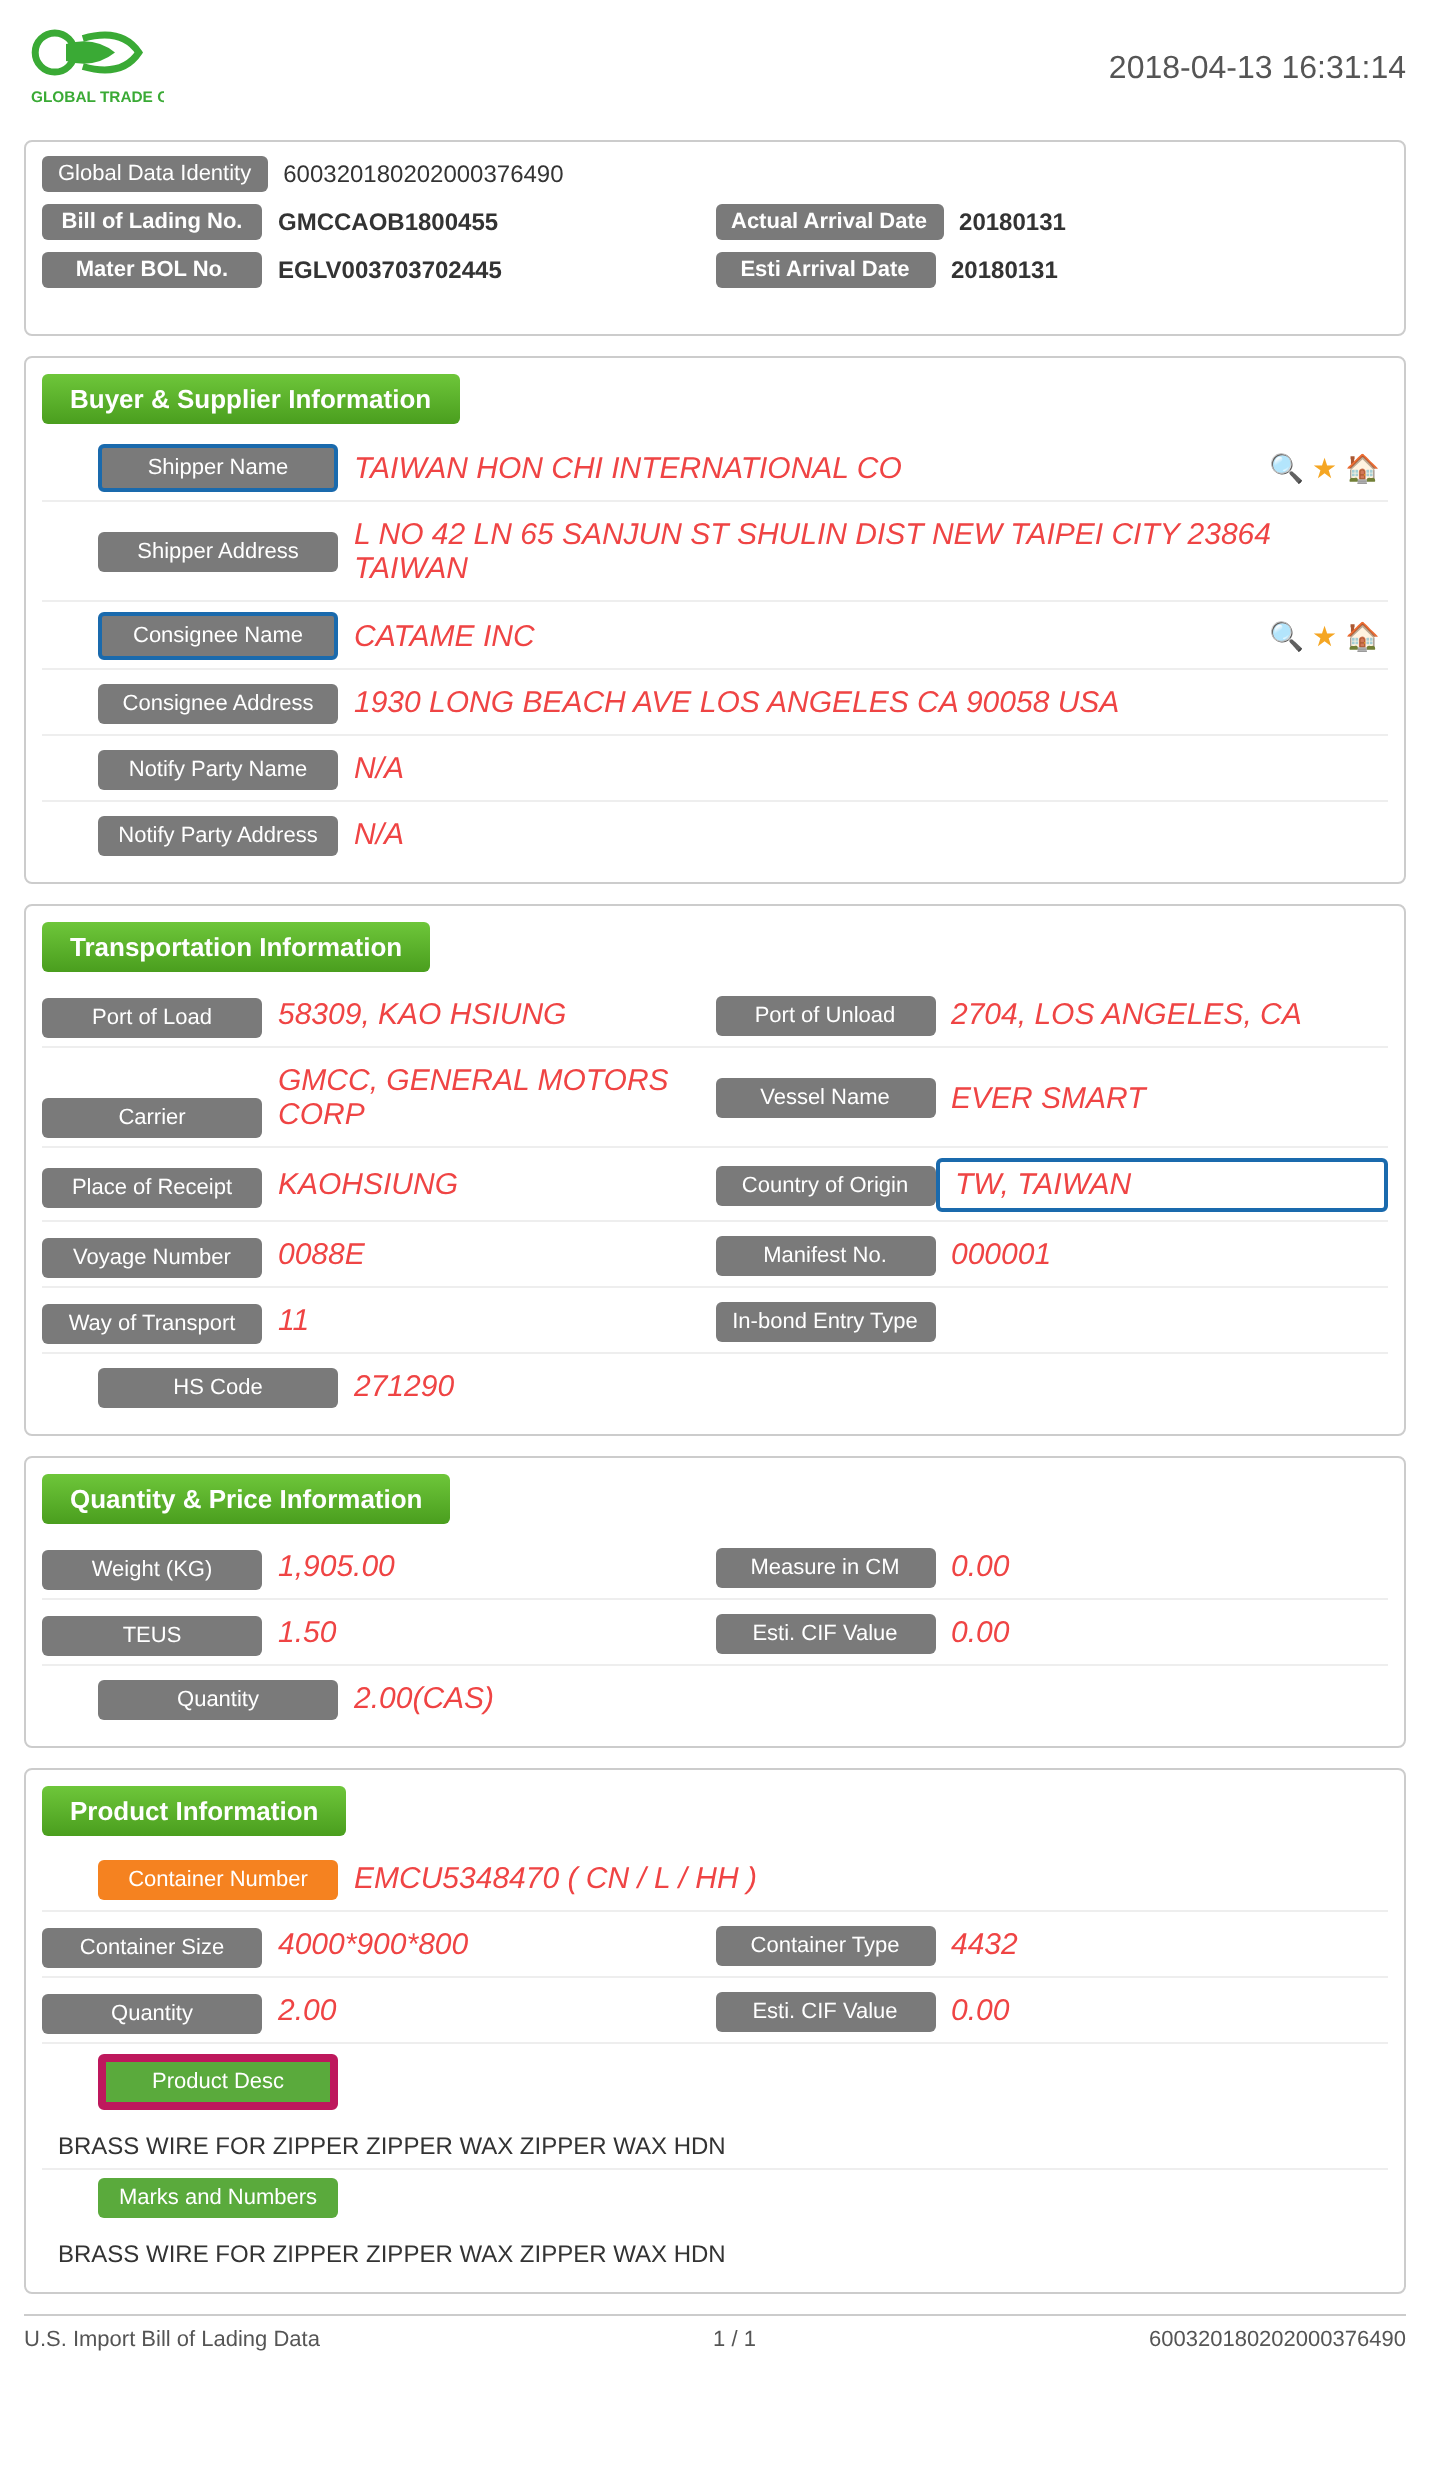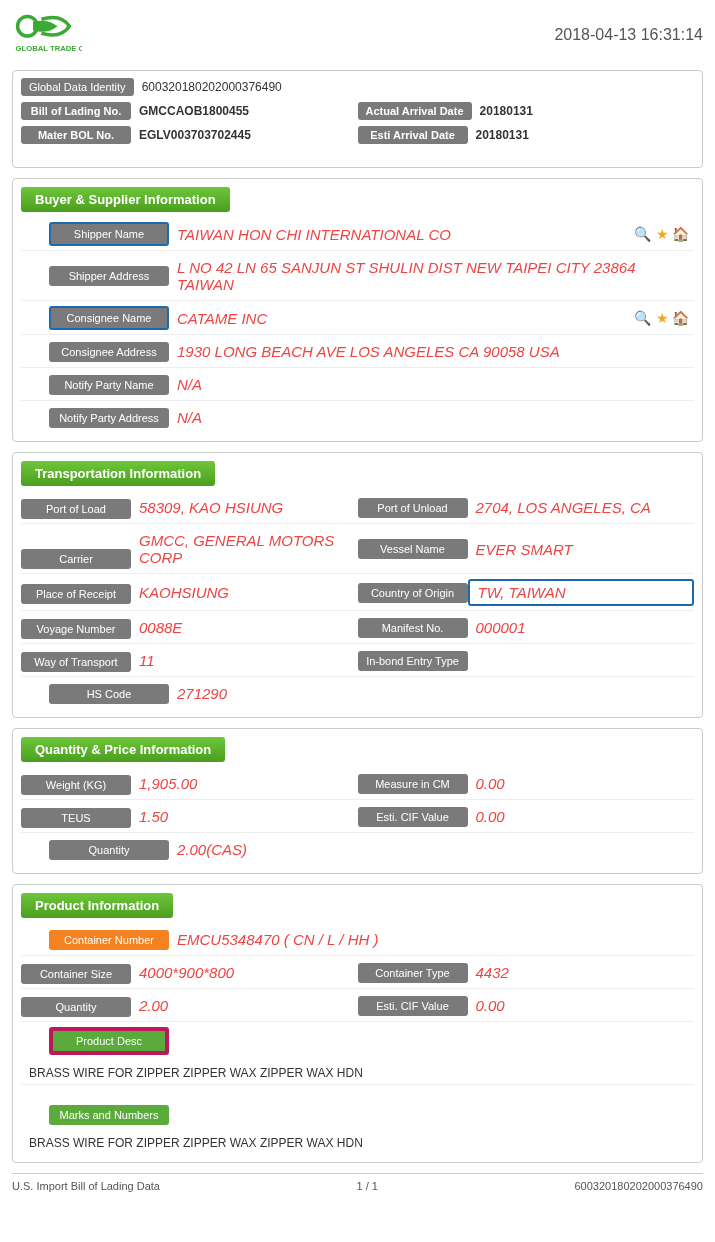--- a/index.html
+++ b/index.html
@@ -431,21 +431,21 @@
           <span class="field-value">0.00</span>
         </div>
       </div>
 
       <div class="field-row" style="border-bottom:none; padding-bottom:2px;">
         <span class="field-label green outlined-label" style="background:#5aaa3c; border:4px solid #be185d;">Product Desc</span>
       </div>
 
       <div class="product-desc-text">BRASS WIRE FOR ZIPPER ZIPPER WAX ZIPPER WAX HDN</div>
 
-      <div class="field-row" style="border-bottom:none; padding-bottom:2px; margin-top:20px;">
+      <div class="field-row" style="border-bottom:none; padding-bottom:2px; margin-top:4px;">
         <span class="field-label green" style="background:#5aaa3c;">Marks and Numbers</span>
       </div>
 
       <div class="marks-numbers-text">BRASS WIRE FOR ZIPPER ZIPPER WAX ZIPPER WAX HDN</div>
     </div>
   </div>
 
   <div class="page-footer">
     <span>U.S. Import Bill of Lading Data</span>
     <span>1 / 1</span>

